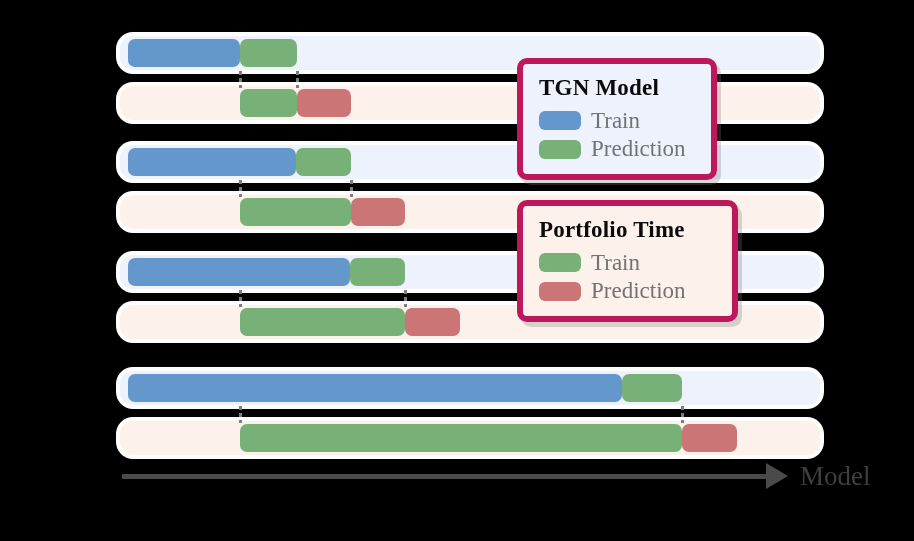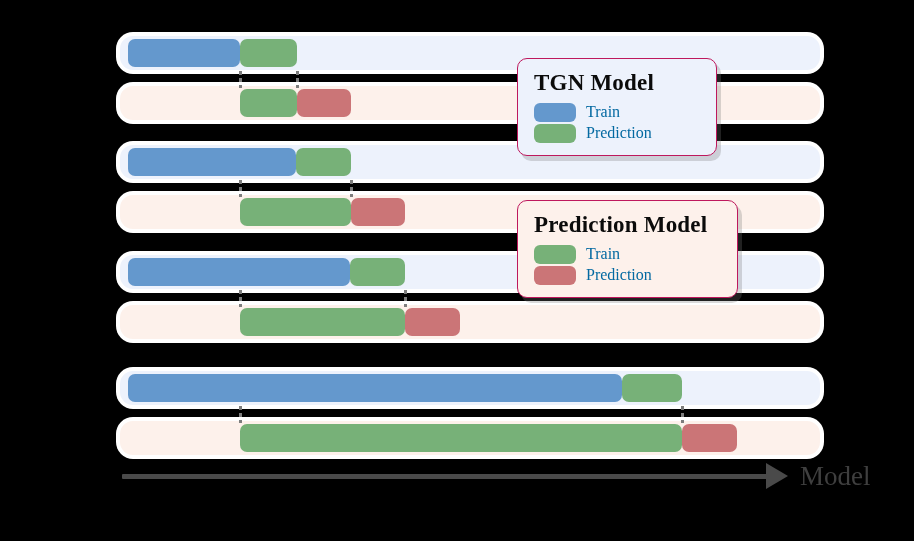--- a/index.html
+++ b/index.html
@@ -47,21 +47,21 @@
       to bottom,
       #7d7d7d 0px, #7d7d7d 4px,
       rgba(255,255,255,0) 4px, rgba(255,255,255,0) 7px
     );
   }
 
   
   .legend {
     position: absolute;
     box-sizing: border-box;
-    border: 1px solid #be185d;
+    border: 6px solid #be185d;
     border-radius: 10px;
     padding: 10px 16px 12px 16px;
     box-shadow: 4px 5px 0 0 rgba(120,120,120,0.28);
   }
   .legend.tgn {
     background: #EDF2FC;
   }
   .legend.portfolio {
     background: #FDF1EB;
   }
@@ -84,22 +84,22 @@
   .legend-swatch {
     width: 42px;
     height: 19px;
     border-radius: 6px;
     flex: 0 0 auto;
   }
   .legend-swatch.blue  { background: #6498CD; }
   .legend-swatch.green { background: #77B178; }
   .legend-swatch.red   { background: #CB7577; }
   .legend-label {
-    font-size: 16px;
-    color: #0369a1;
+    font-size: 23px;
+    color: #737373;
     line-height: 1.15;
   }
 
   
   .axis-line {
     position: absolute;
     height: 5px;
     background: #4a4a4a;
     border-radius: 1px;
   }
@@ -163,21 +163,21 @@
       <span class="legend-swatch blue"></span>
       <span class="legend-label">Train</span>
     </div>
     <div class="legend-row">
       <span class="legend-swatch green"></span>
       <span class="legend-label">Prediction</span>
     </div>
   </div>
 
   <div class="legend portfolio" style="left:517px; top:200px; width:221px;">
-    <div class="legend-title">Prediction Model</div>
+    <div class="legend-title">Portfolio Time</div>
     <div class="legend-row">
       <span class="legend-swatch green"></span>
       <span class="legend-label">Train</span>
     </div>
     <div class="legend-row">
       <span class="legend-swatch red"></span>
       <span class="legend-label">Prediction</span>
     </div>
   </div>
 

